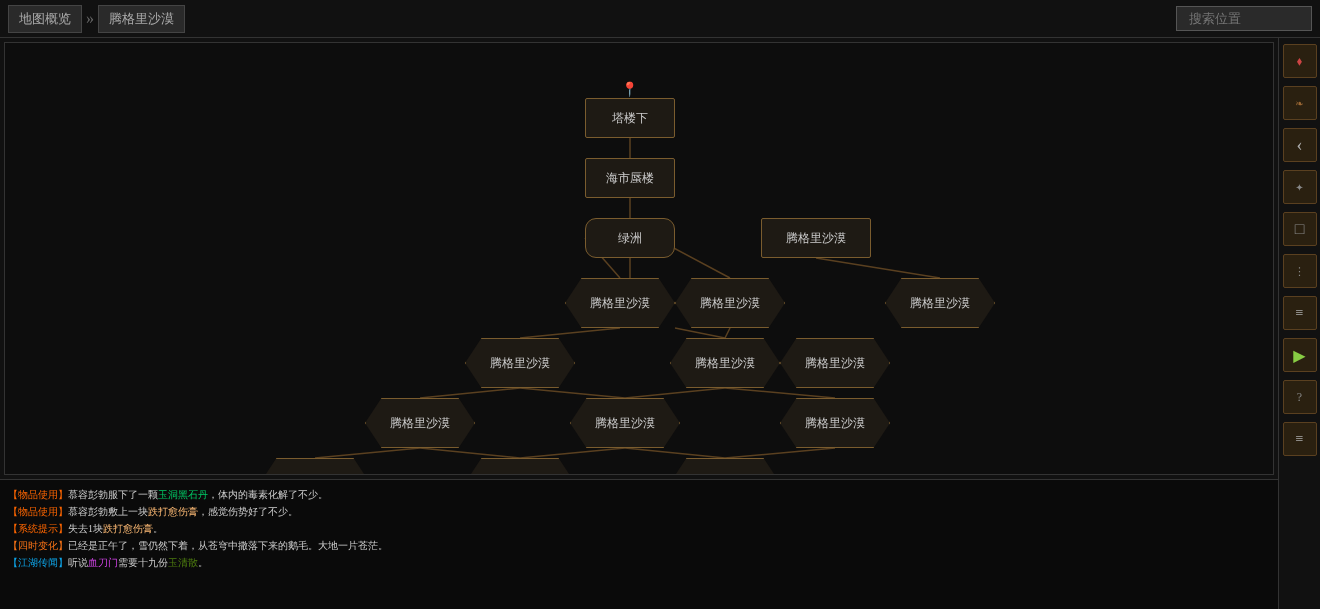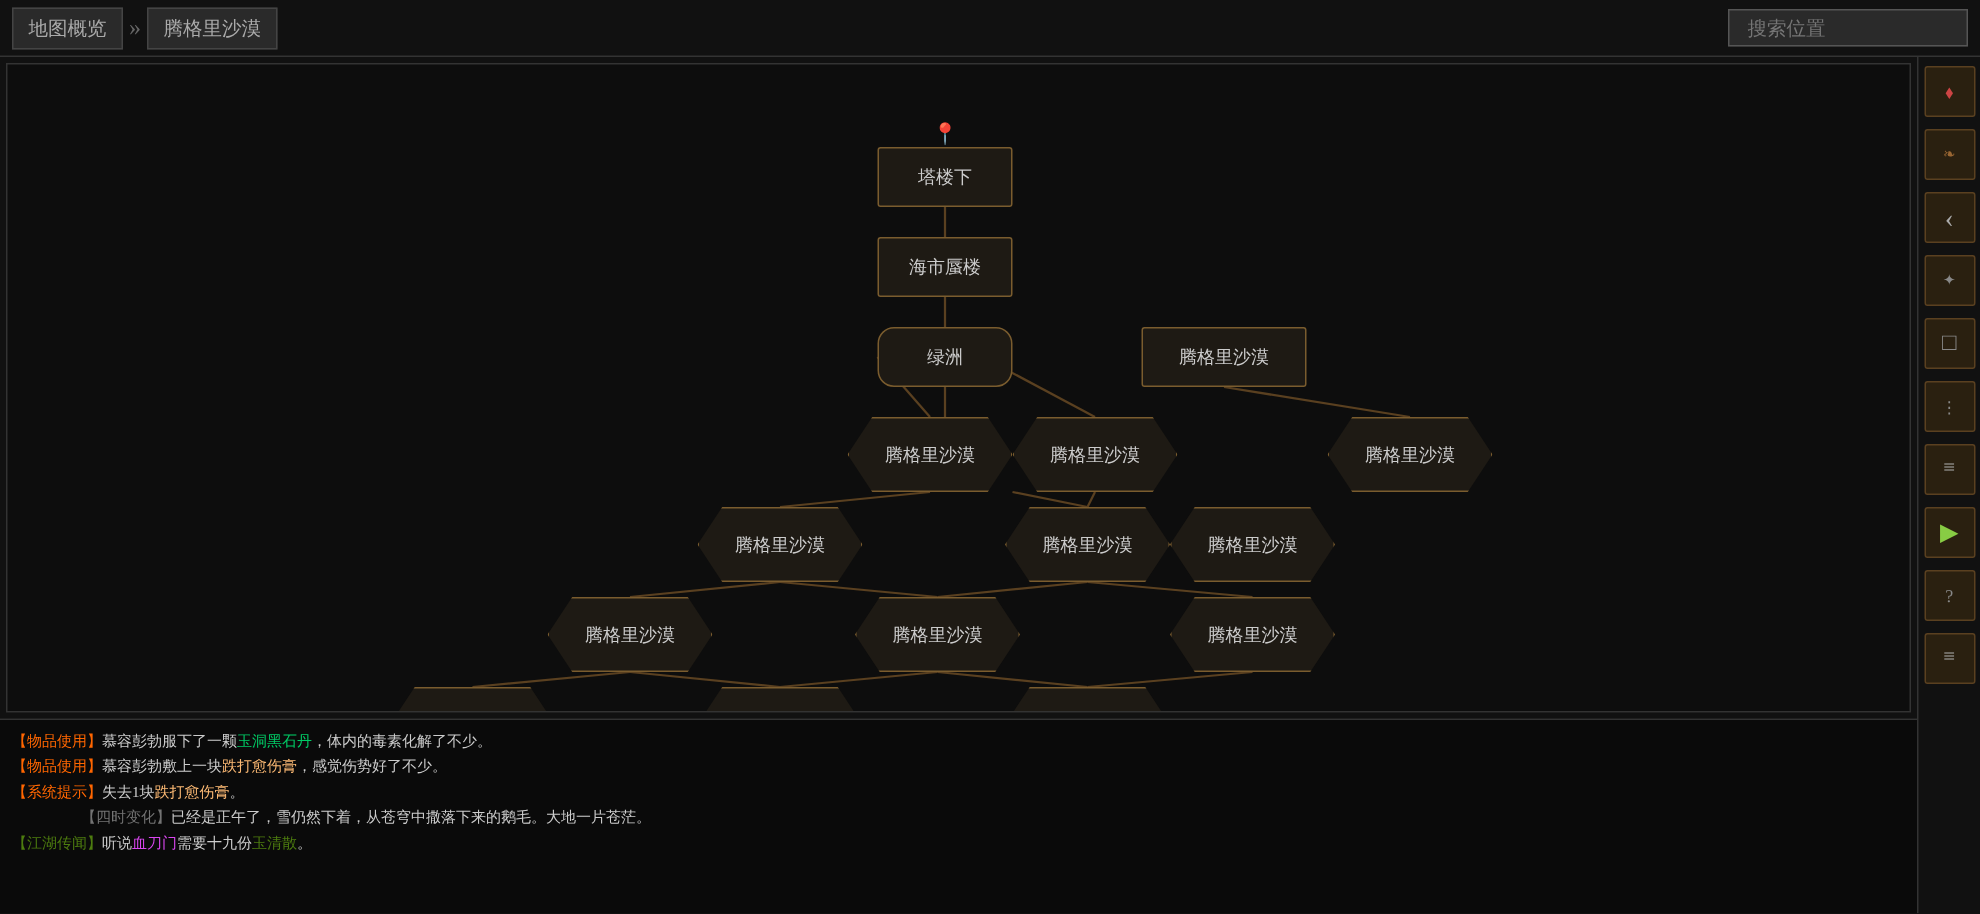--- a/index.html
+++ b/index.html
@@ -41,21 +41,21 @@
     .breadcrumb-sep {
       color: #666;
       font-size: 16px;
     }
     .search-box {
       background: #2a2a2a;
       border: 1px solid #555;
       color: #aaa;
       padding: 4px 12px;
       font-size: 13px;
-      width: 160px;
+      width: 136px;
     }
 
     
     .main-area {
       display: flex;
       flex: 1;
       overflow: hidden;
     }
 
     
@@ -112,22 +112,22 @@
       background: #0a0a0a;
       border-top: 1px solid #333;
       padding: 6px 8px;
       overflow-y: auto;
       flex-shrink: 0;
       line-height: 1.7;
     }
     .log-line { font-size: 10px; }
     .tag-item { color: #ff6600; }
     .tag-system { color: #ff6600; }
-    .tag-four { color: #737373; margin-left: 46px; }
-    .tag-river { color: #4d7c0f; }
+    .tag-four { color: #f97316; }
+    .tag-river { color: #0ea5e9; }
     .item-green { color: #00cc66; }
     .item-red { color: #fdba74; }
     .blood-red { color: #d946ef; }
     .jade { color: #4d7c0f; }
 
     
     .right-sidebar {
       width: 42px;
       background: #111;
       border-left: 1px solid #333;

